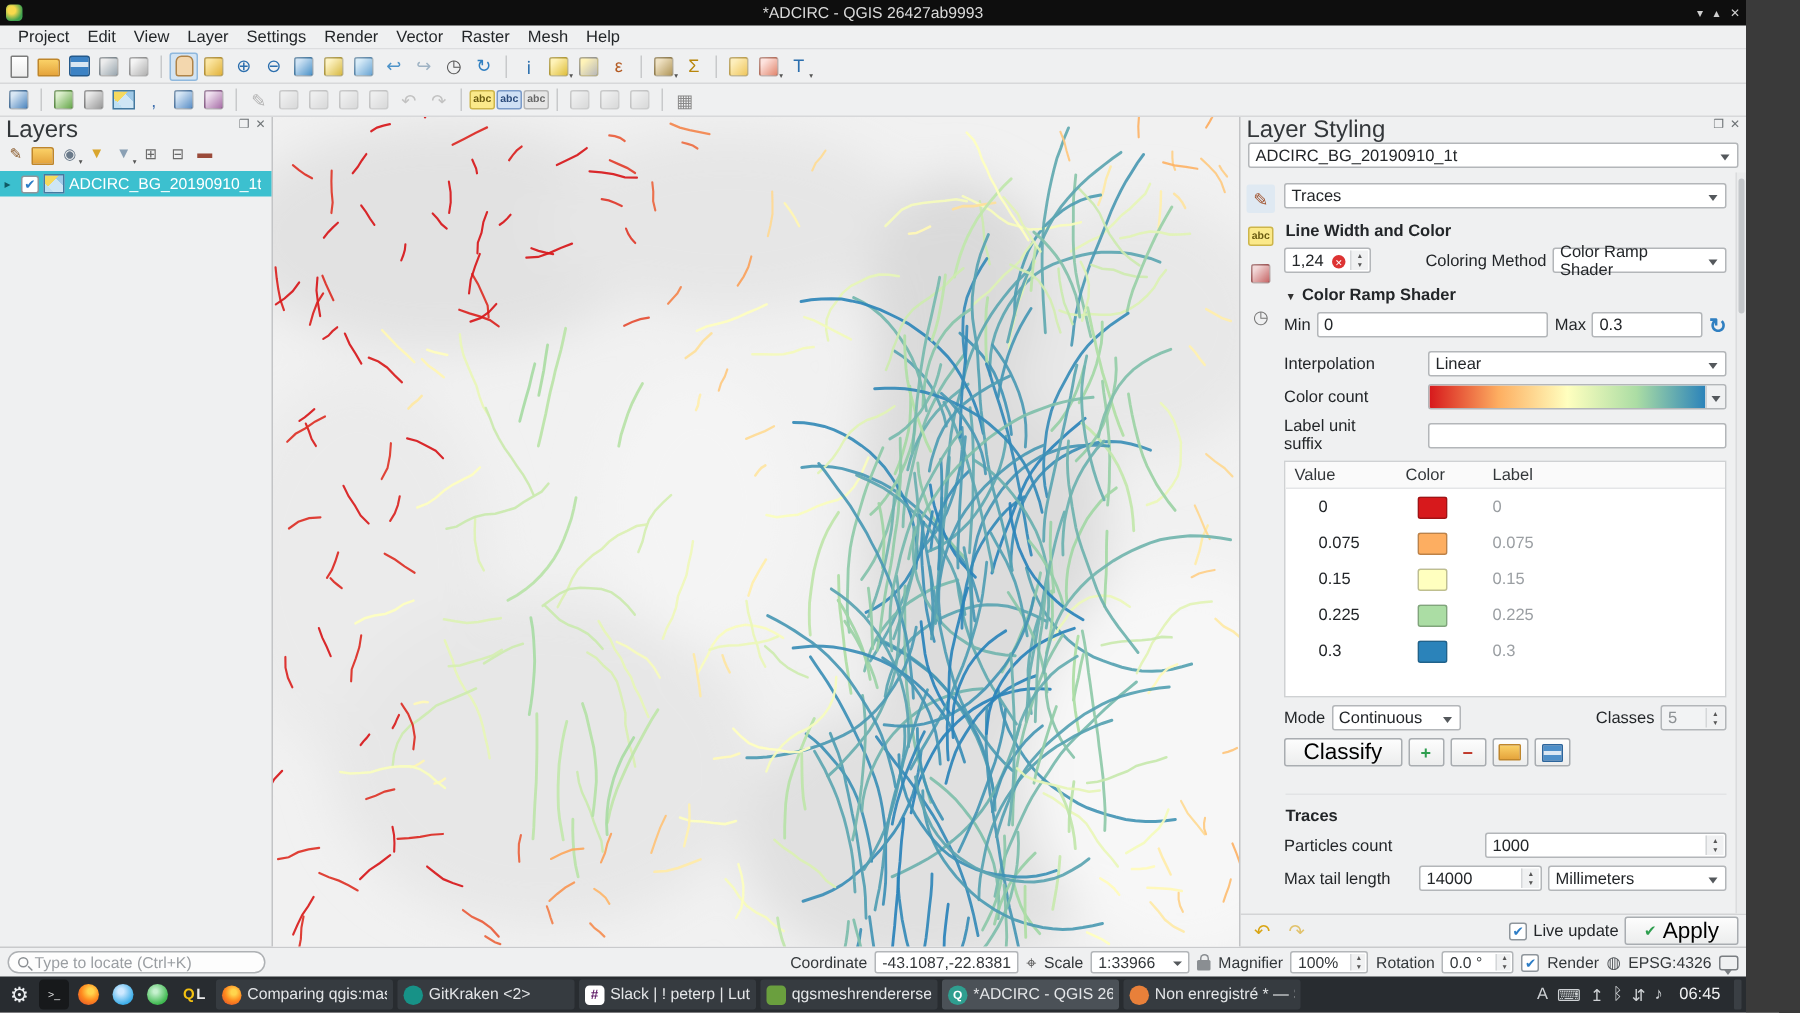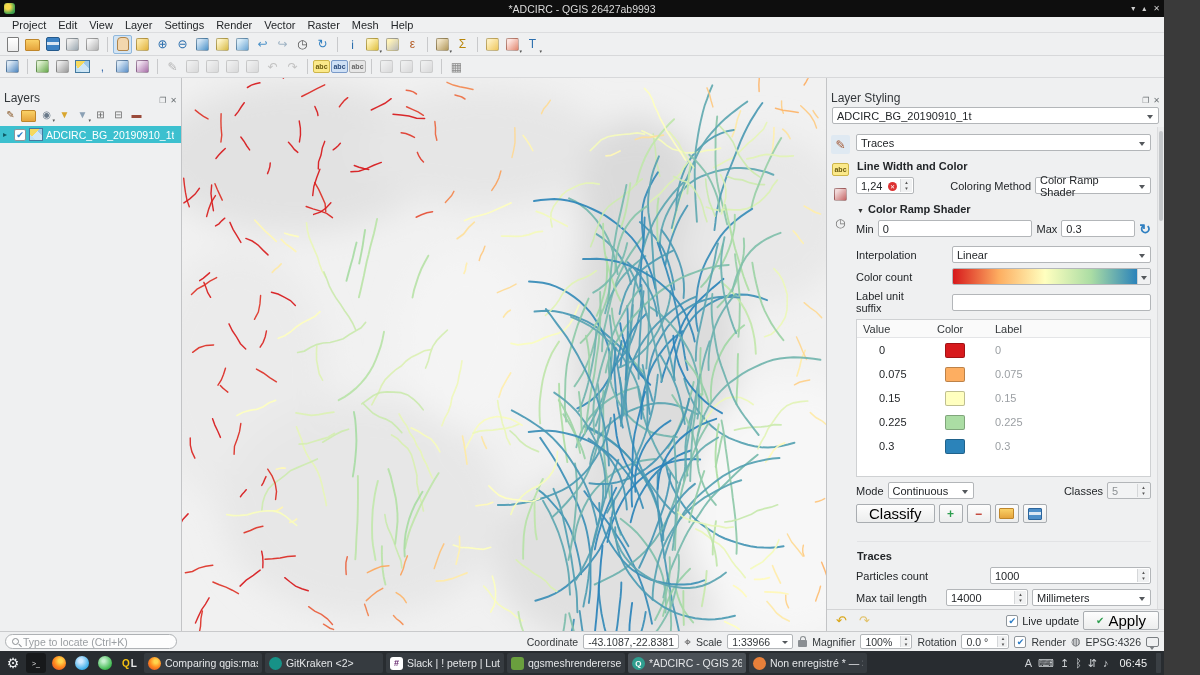--- a/index.html
+++ b/index.html
@@ -39,21 +39,21 @@
     background:linear-gradient(45deg,#bfe0f2 25%,transparent 25%),linear-gradient(135deg,#f5d95e 40%,transparent 40%),linear-gradient(225deg,#9ec9e8 30%,transparent 30%),#cfe6f5; }
   .k-abc, .k-abc2, .k-abc3 { font-size:7px !important; font-weight:bold; }
   .k-abc  { color:#6a5a10; } .k-abc::after  { content:""; }
   .k-abc  { background:#fbe98a; border:1px solid #cdb54a; width:17px; height:13px; }
   .k-abc2 { color:#2a4a7a; background:#cfe0f5; border:1px solid #7a9ac8; width:17px; height:13px; }
   .k-abc3 { color:#666; background:#e6e6e6; border:1px solid #b5b5b5; width:17px; height:13px; }
   
   .main { flex:1; display:flex; min-height:0; }
   
   .layers-panel { width:182px; flex:none; background:#eff0f1; border-right:1px solid #c3c4c6; display:flex; flex-direction:column; }
-  .panel-header { height:15px; flex:none; display:flex; align-items:flex-end; padding:0 4px; font-size:12px; color:#33373a;margin-top:12px; }
+  .panel-header { height:15px; flex:none; display:flex; align-items:flex-start; padding:0 4px; font-size:16px; color:#33373a; }
   .ph-btns { margin-left:auto; display:flex; gap:4px; color:#6d7275; font-size:8px; }
   .phbtn-float::before { content:"❐"; }
   .phbtn-close::before { content:"✕"; }
   .layers-toolbar { height:19px; flex:none; display:flex; align-items:center; gap:1px; padding:0 2px; }
   .layers-toolbar .tico { width:17px; height:17px; font-size:10px; }
   .layer-row { height:17px; flex:none; display:flex; align-items:center; gap:3px; margin-top:2px; background:#3cc0cf; padding-left:3px; }
   .expander { color:#0f5a64; font-size:8px; width:8px; }
   .expander::before { content:"▸"; }
   .layer-row .tico { width:14px; height:14px; }
   .layer-label { color:#ffffff; font-size:10.5px; white-space:nowrap; overflow:hidden; }

